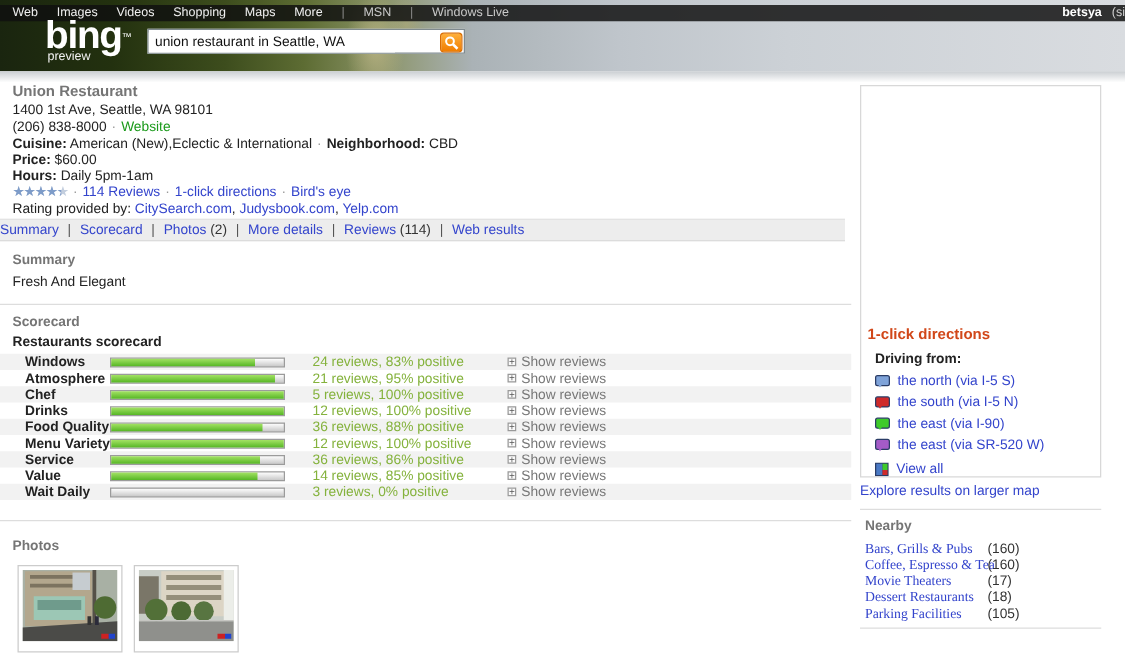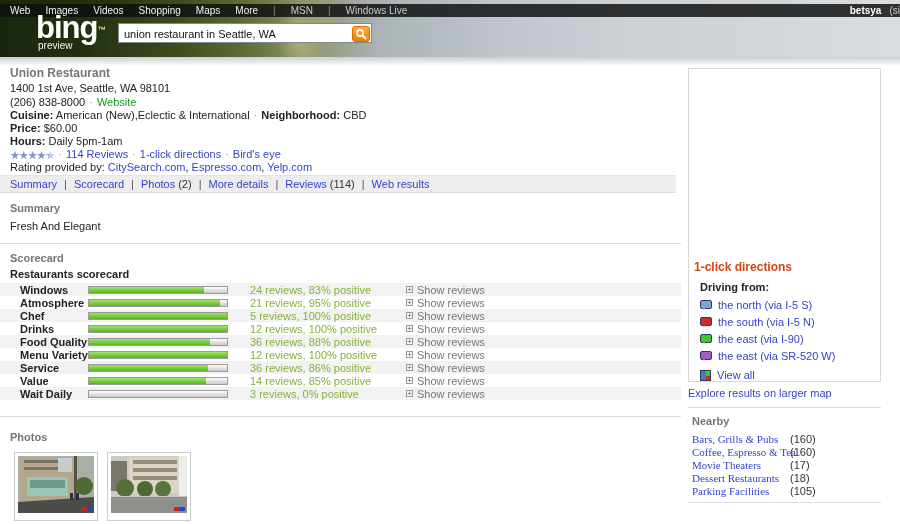--- a/index.html
+++ b/index.html
@@ -46,21 +46,21 @@
   .green-link { color:var(--website-green); cursor:pointer; }
   .dot { color:#999; margin:0 4px; }
   .lbl { font-weight:bold; }
   .stars { position:relative; display:inline-block; font-size:11px; line-height:12px; vertical-align:middle; }
   .stars-base { color:#c3cede; letter-spacing:-1px; }
   .stars-fill { position:absolute; left:0; top:0; overflow:hidden; white-space:nowrap;
     color:#7e9cc9; letter-spacing:-1px; }
 
   .tabbar { position:absolute; left:0; top:175px; width:676px; height:18px; background:#ededed;
     border-top:1px solid #e3e3e3; border-bottom:1px solid #dcdcdc; font-size:11px;
-    line-height:16px; padding-left:10px; white-space:nowrap; }
+    line-height:16px; white-space:nowrap; }
   .tab-link { color:var(--link-blue); cursor:pointer; }
   .tab-count { color:#333; margin-left:3px; }
   .tab-sep { color:#555; margin:0 7px; }
 
   .sec-heading { position:absolute; left:10px; font-size:11px; font-weight:bold; color:var(--heading-gray); }
   .summary-text { position:absolute; left:10px; top:220px; font-size:11px; color:#222; }
   .divider { position:absolute; left:0; height:1px; background:#ddd; width:681px; }
 
   .score-sub { position:absolute; left:10px; top:268px; font-size:11px; font-weight:bold; color:#222; }
   .score-rows { position:absolute; left:0; top:283px; width:681px; }
@@ -144,21 +144,21 @@
     </div>
     <div class="biz-line small">
       <span class="lbl">Hours:</span>
       <span>Daily 5pm-1am</span>
     </div>
     <div class="biz-line small">
       <span class="stars"><span class="stars-base">★★★★★</span><span class="stars-fill" id="stars-fill" style="width: 87%;">★★★★★</span></span><span class="dot">·</span><span class="blue">114 Reviews</span><span class="dot">·</span><span class="blue">1-click directions</span><span class="dot">·</span><span class="blue">Bird's eye</span>
     </div>
     <div class="biz-line small">
       <span>Rating provided by:</span>
-      <span id="rating-sources"><span class="blue">CitySearch.com</span>, <span class="blue">Espresso.com</span>, <span class="blue">Yelp.com</span></span>
+      <span id="rating-sources"><span class="blue">CitySearch.com</span>, <span class="blue">Judysbook.com</span>, <span class="blue">Yelp.com</span></span>
     </div>
   </div>
 
   <div class="tabbar" id="tabbar"><span class="tab-link">Summary</span><span class="tab-sep">|</span><span class="tab-link">Scorecard</span><span class="tab-sep">|</span><span class="tab-link">Photos</span><span class="tab-count">(2)</span><span class="tab-sep">|</span><span class="tab-link">More details</span><span class="tab-sep">|</span><span class="tab-link">Reviews</span><span class="tab-count">(114)</span><span class="tab-sep">|</span><span class="tab-link">Web results</span></div>
 
   <div class="sec-heading" style="top:202px;">Summary</div>
   <div class="summary-text">Fresh And Elegant</div>
   <div class="divider" style="top:243px;"></div>
 
   <div class="sec-heading" style="top:252px;">Scorecard</div>

